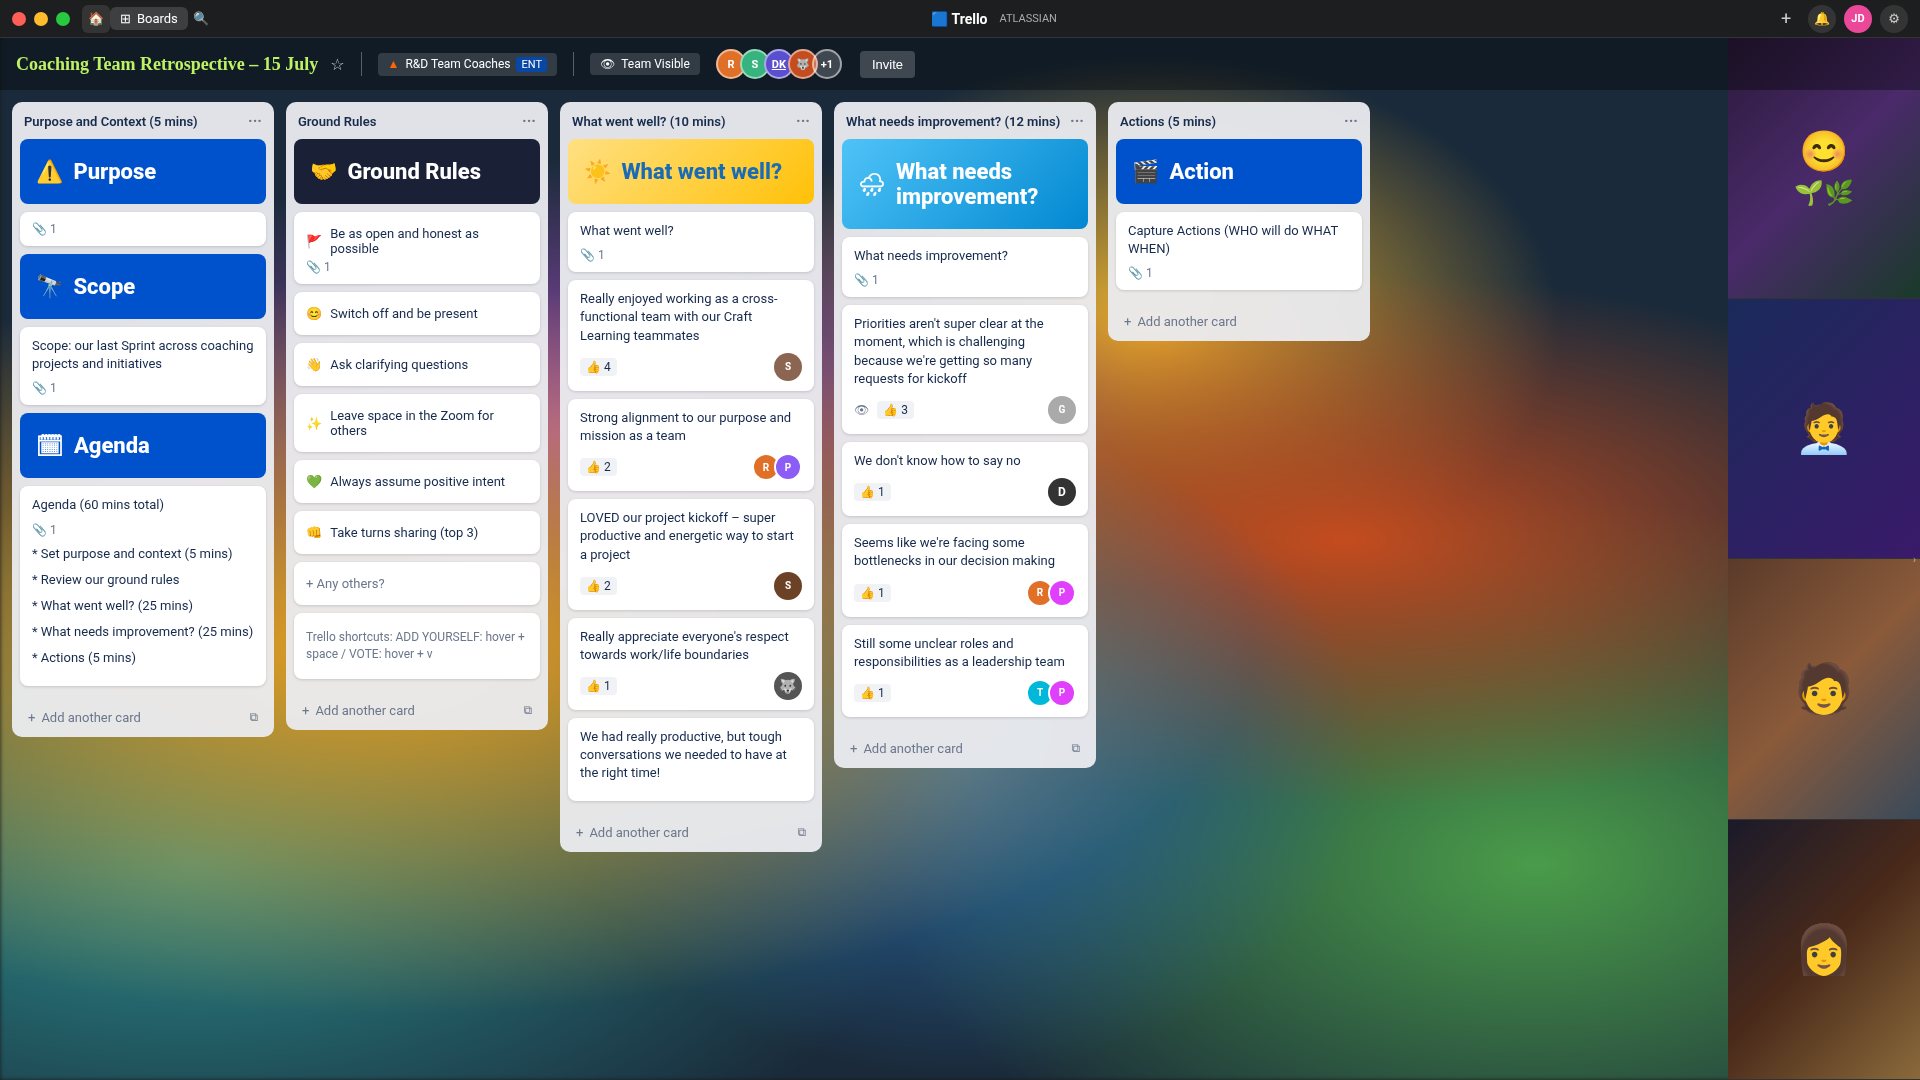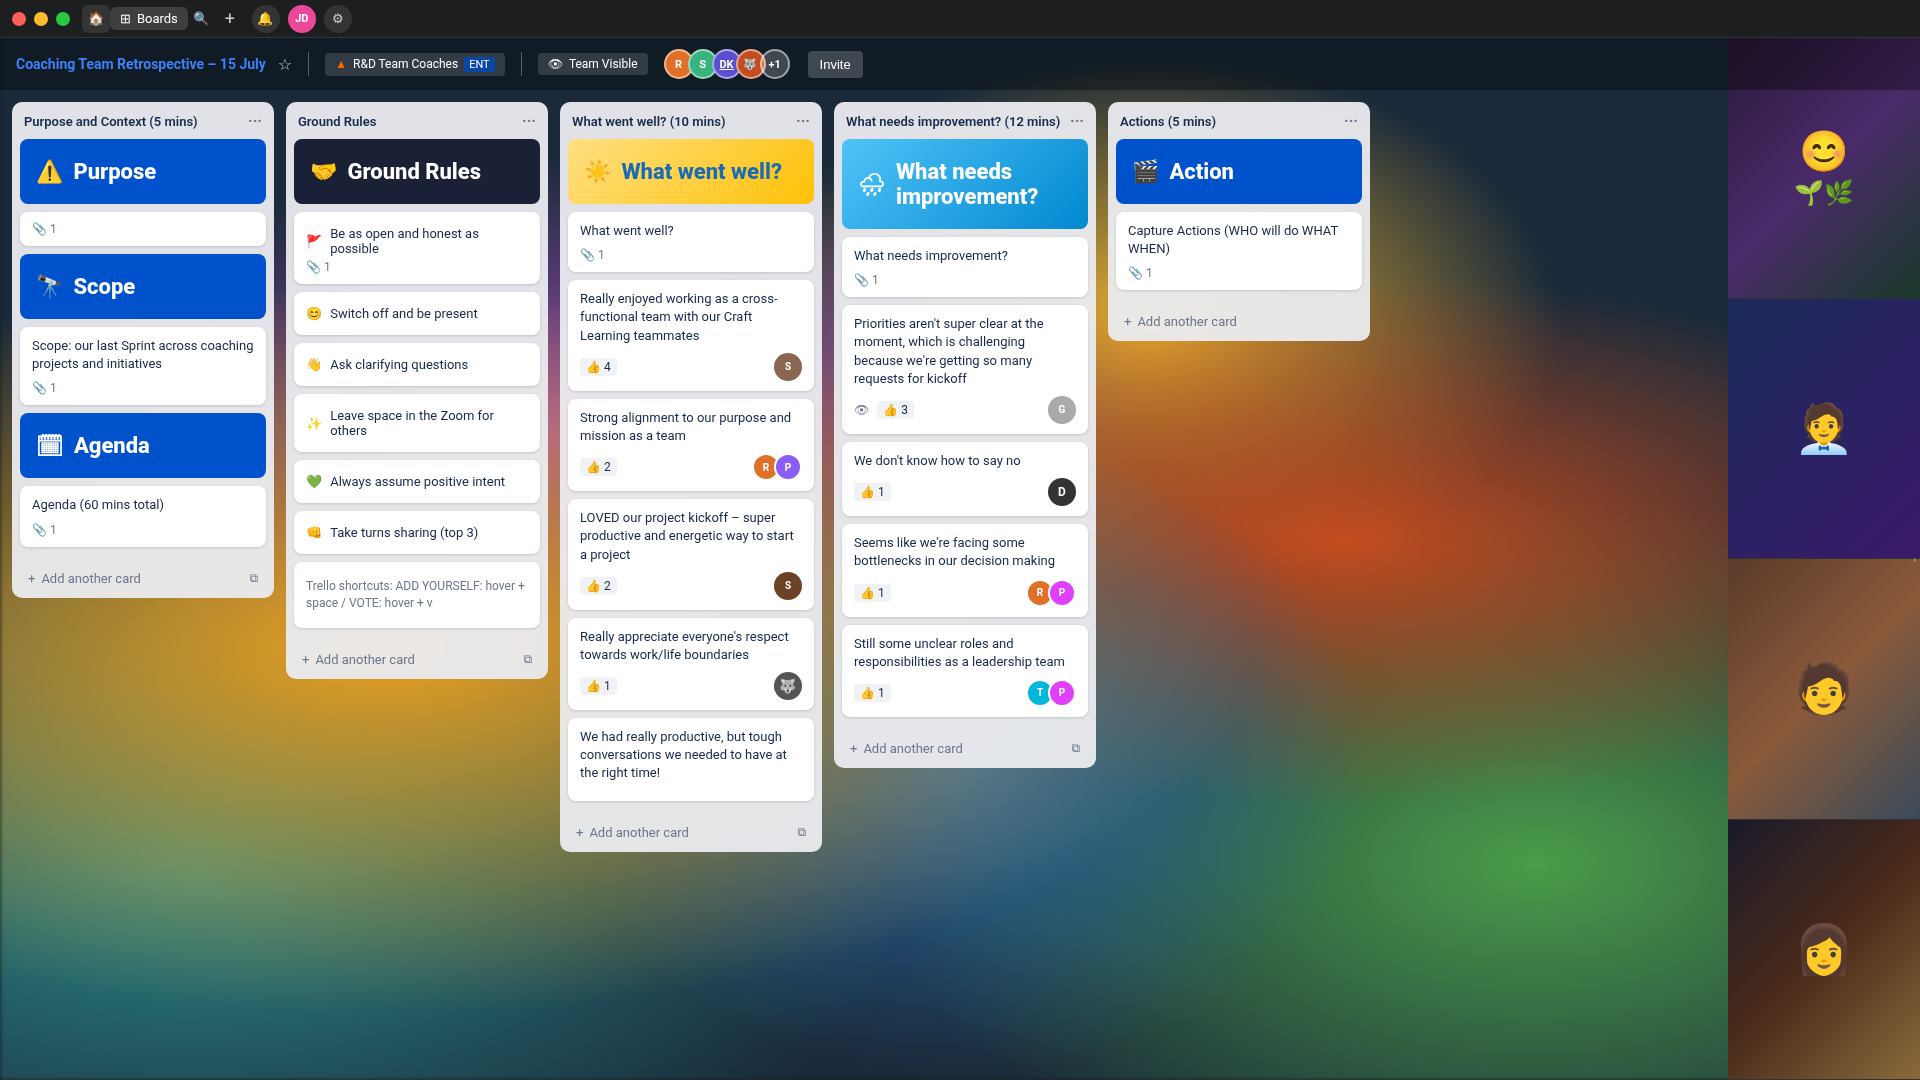--- a/index.html
+++ b/index.html
@@ -107,24 +107,25 @@
       right: 0;
       height: 52px;
       background: rgba(0,0,0,0.35);
       display: flex;
       align-items: center;
       padding: 0 16px;
       gap: 12px;
       z-index: 99;
     }
     .board-title {
-      color: #3b82f6;
-      font-size: 14px;
+      color: #bef264;
+      font-size: 18px;
       font-weight: 700;
       white-space: nowrap;
+      font-family: Liberation Serif, serif;
     }
     .star-btn {
       color: #ccc; font-size: 16px; cursor: pointer; background: none; border: none;
     }
     .header-divider {
       width: 1px; height: 24px;
       background: rgba(255,255,255,0.3);
       margin: 0 4px;
     }
     .header-tag {
@@ -299,20 +300,24 @@
     <div class="tl tl-red"></div>
     <div class="tl tl-yellow"></div>
     <div class="tl tl-green"></div>
   </div>
   <div class="home-btn">🏠</div>
   <div class="boards-pill">
     <span>⊞</span>
     <span>Boards</span>
   </div>
   <div class="search-btn">🔍</div>
+  <div class="titlebar-center">
+    <span style="color:#fff;font-size:14px;font-weight:bold;">🟦 Trello</span>
+    <span style="color:#aaa;font-size:11px;">ATLASSIAN</span>
+  </div>
   <div class="titlebar-right">
     <div class="titlebar-icon-btn" style="font-size:18px;background:transparent;color:#ccc;">+</div>
     <div class="titlebar-icon-btn">🔔</div>
     <div class="avatar-sm av-purple">JD</div>
     <div class="titlebar-icon-btn">⚙</div>
   </div>
 </div>
 
 <div class="board-header">
   <span class="board-title">Coaching Team Retrospective – 15 July</span>
@@ -374,20 +379,27 @@
       <div class="card-hero card-hero-blue">
         <span>🗓</span>
         <span>Agenda</span>
       </div>
 
       <div class="card">
         <div class="card-text">Agenda (60 mins total)</div>
         <div class="card-meta">
           <span class="card-attach">📎 1</span>
         </div>
+        <div style="margin-top:8px;">
+          <div class="card-text">* Set purpose and context (5 mins)</div>
+          <div class="card-text">* Review our ground rules</div>
+          <div class="card-text">* What went well? (25 mins)</div>
+          <div class="card-text">* What needs improvement? (25 mins)</div>
+          <div class="card-text">* Actions (5 mins)</div>
+        </div>
       </div>
     </div>
     <div class="add-card-btn">
       <span>+</span>
       <span>Add another card</span>
       <span class="add-card-copy">⧉</span>
     </div>
   </div>
 
   <div class="col">
@@ -415,20 +427,23 @@
         <div class="card-rule-text"><span>👋</span> Ask clarifying questions</div>
       </div>
       <div class="card">
         <div class="card-rule-text"><span>✨</span> Leave space in the Zoom for others</div>
       </div>
       <div class="card">
         <div class="card-rule-text"><span>💚</span> Always assume positive intent</div>
       </div>
       <div class="card">
         <div class="card-rule-text"><span>👊</span> Take turns sharing (top 3)</div>
+      </div>
+      <div class="card">
+        <div class="card-rule-text" style="color:#6b778c;">+ Any others?</div>
       </div>
       <div class="card">
         <div class="card-shortcuts">Trello shortcuts: ADD YOURSELF: hover + space / VOTE: hover + v</div>
       </div>
     </div>
     <div class="add-card-btn">
       <span>+</span>
       <span>Add another card</span>
       <span class="add-card-copy">⧉</span>
     </div>

